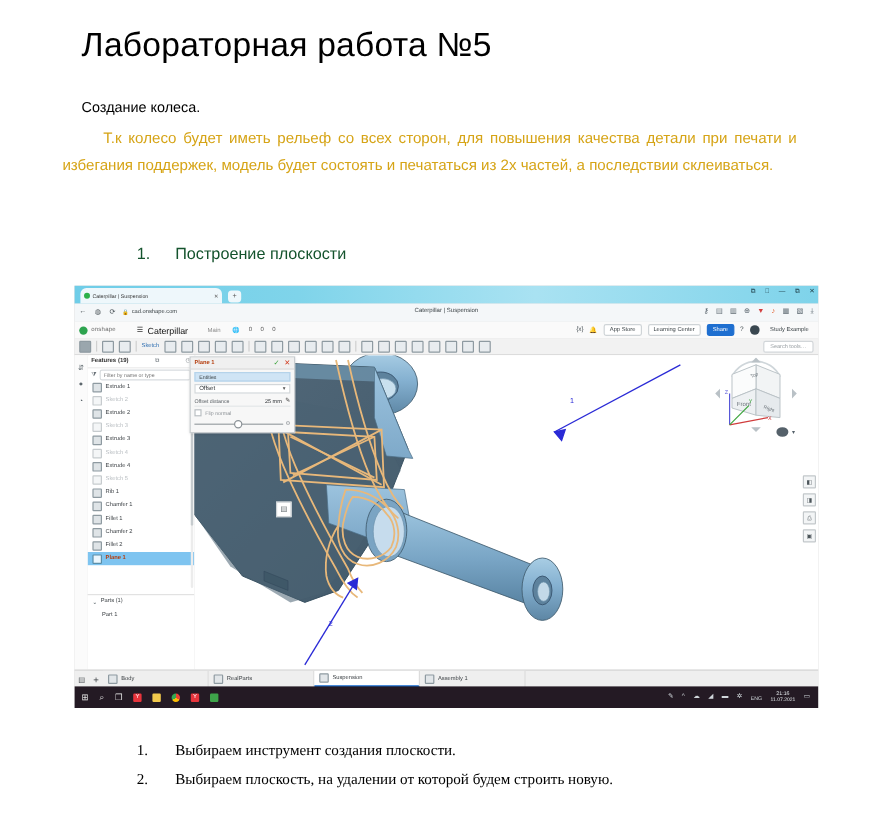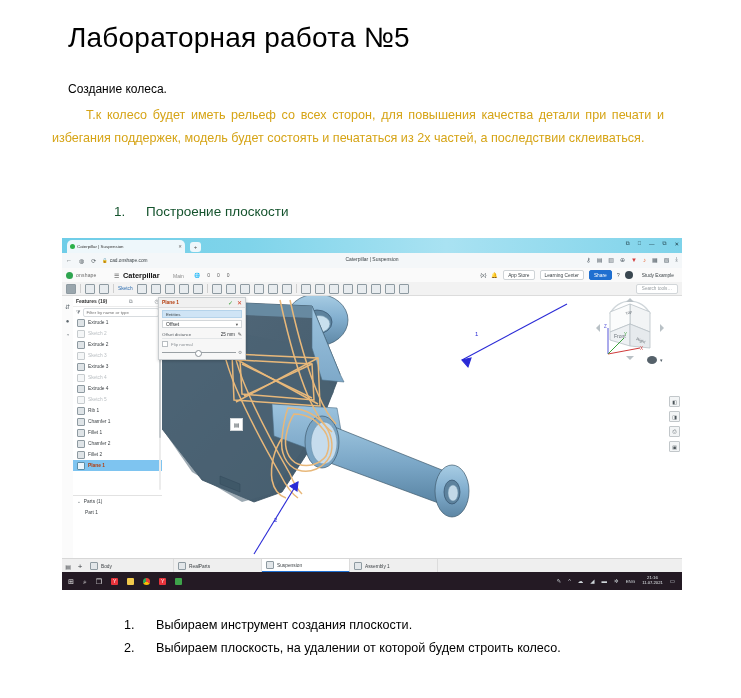--- a/index.html
+++ b/index.html
@@ -26,21 +26,21 @@
   .para .indent{display:inline-block;width:34px;}
   .list-top{
     position:absolute;left:114px;top:204px;width:560px;
     font-size:13.5px;color:#14532d;
   }
   .list-top .num{display:inline-block;width:32px;}
   .figcap{
     position:absolute;left:0;top:594px;width:741px;text-align:center;
     font-size:12.2px;color:#d6a416;
   }
-  .steps{position:absolute;left:124px;top:618px;width:580px;}
+  .steps{position:absolute;left:114px;top:618px;width:580px;font-family:Liberation Serif, serif;}
   .steps .row{font-size:12.6px;color:#000;margin-bottom:9px;}
   .steps .num{display:inline-block;width:32px;}
 
   
   .shot{
     position:absolute;left:62px;top:238px;width:620px;height:352px;
     background:#d9d9d9;overflow:hidden;
     border:0;
   }
   
@@ -88,21 +88,21 @@
 
   
   .appbar{
     position:absolute;left:0;top:30px;width:620px;height:14px;background:#fafafa;
     border-bottom:1px solid #e2e2e2;
   }
   .brand{position:absolute;left:4px;top:3.5px;display:flex;align-items:center;gap:3px;}
   .brand .logo{width:7px;height:7px;border-radius:50%;background:#2ea44f;}
   .brand .bname{font-size:5px;color:#6a6a6a;letter-spacing:.2px;}
   .hamb{position:absolute;left:52px;top:4px;font-size:6px;color:#333;}
-  .docname{position:absolute;left:61px;top:3px;font-size:7.4px;font-weight:bold;color:#111;text-align:right;}
+  .docname{position:absolute;left:61px;top:3px;font-size:7.4px;font-weight:normal;color:#111;text-align:right;}
   .wsname{position:absolute;left:111px;top:4.5px;font-size:5px;color:#8a8a8a;}
   .counters{position:absolute;left:132px;top:3.5px;display:flex;gap:7px;align-items:center;}
   .counters span{font-size:5px;color:#5c5c5c;}
   .appright{position:absolute;right:4px;top:2px;display:flex;gap:5px;align-items:center;}
   .pill{
     font-size:4.8px;color:#3b4347;border:1px solid #cfd4d7;border-radius:2px;
     padding:1.6px 4px;background:#fff;white-space:nowrap;
   }
   .pill.blue{background:#1f6fd0;border-color:#1f6fd0;color:#fff;}
   .appright i{font-style:normal;font-size:5.4px;color:#4b5459;}
@@ -656,15 +656,15 @@
           <span class="t">21:16</span>
           <span class="d">11.07.2021</span>
         </span>
         <span class="si">▭</span>
       </div>
     </div>
   </div>
 
   <div class="steps">
     <div class="row"><span class="num">1.</span><span>Выбираем инструмент создания плоскости.</span></div>
-    <div class="row"><span class="num">2.</span><span>Выбираем плоскость, на удалении от которой будем строить колесо.</span></div>
+    <div class="row"><span class="num">2.</span><span>Выбираем плоскость, на удалении от которой будем строить новую.</span></div>
   </div>
 </div>
 
 </body></html>

